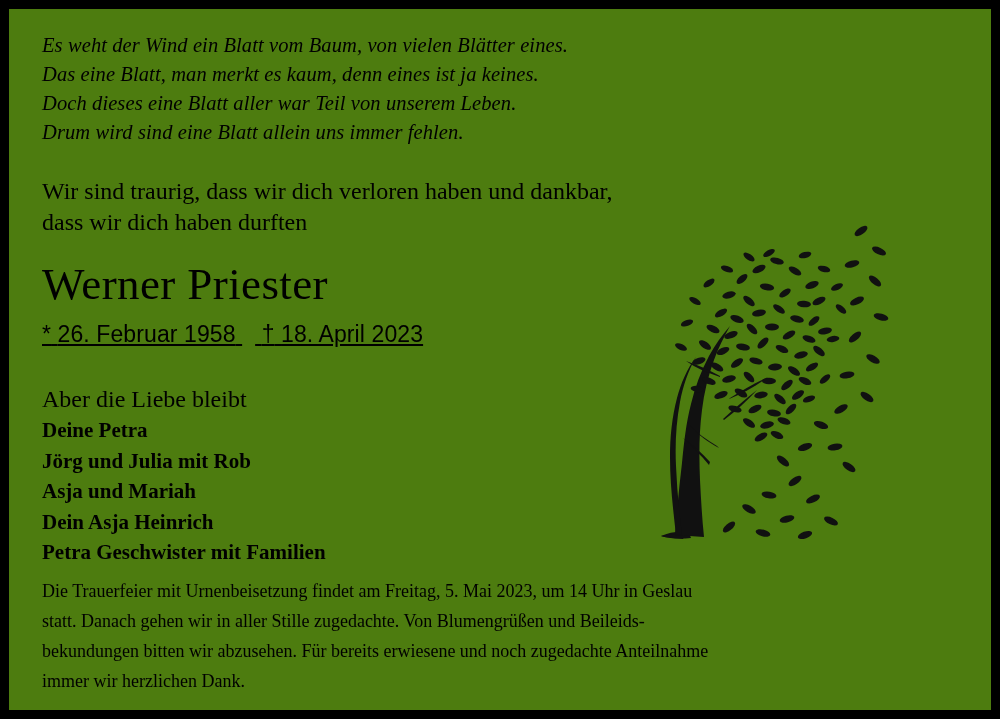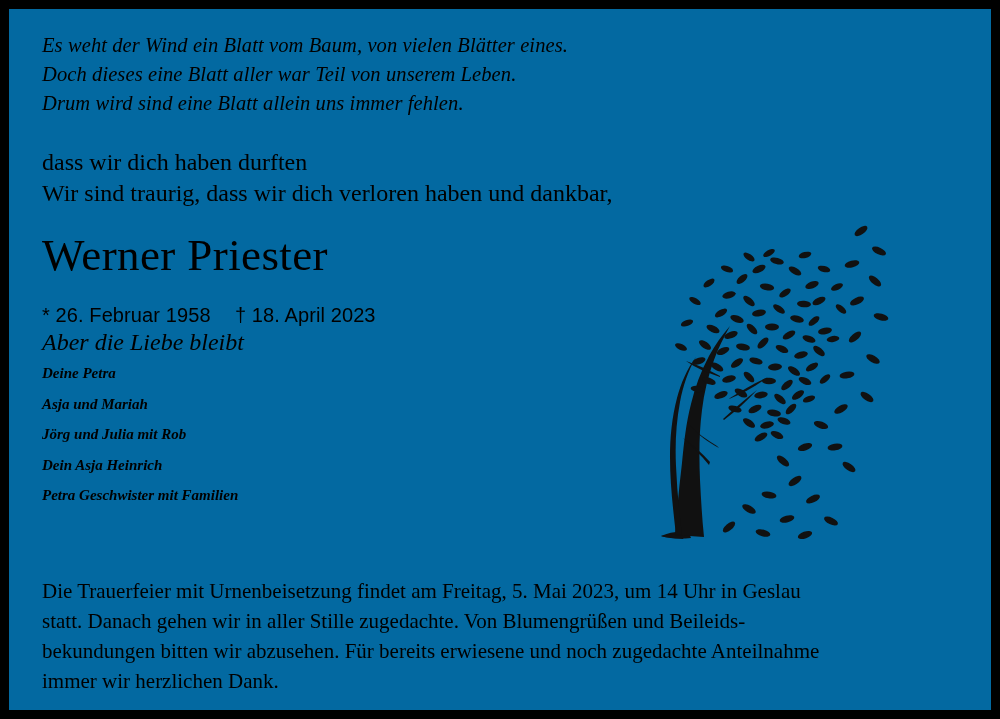--- a/index.html
+++ b/index.html
@@ -20,21 +20,21 @@
     width: 1000px;
     height: 719px;
     background: #000000;
     padding: 9px;
   }
   .inner {
     position: relative;
     box-sizing: border-box;
     width: 100%;
     height: 100%;
-    background: #0369a1;
+    background: #4d7c0f;
     padding: 22px 30px 0 33px;
   }
 
   
   .poem {
     font-style: italic;
     font-size: 20.5px;
     line-height: 29px;
     letter-spacing: 0.1px;
     font-weight: 400;
@@ -54,49 +54,50 @@
   .name {
     margin-top: 20px;
     font-size: 45px;
     font-weight: 400;
     letter-spacing: 0.4px;
     line-height: 52px;
   }
 
   
   .dates {
-    margin-top: 23px;
+    margin-top: 11px;
     font-family: "Liberation Sans", sans-serif;
-    font-size: 20px;
+    font-size: 23px;
     letter-spacing: 0.1px;
+    text-decoration: underline;
   }
   .dates .sep { display: inline-block; width: 13px; }
 
   
   .survivors {
-    font-style: italic;
+    margin-top: 36px;
   }
   .survivors .lead {
     font-size: 24px;
     line-height: 31px;
     font-weight: 400;
   }
   .survivors .nm {
-    font-size: 15px;
+    font-size: 21px;
     line-height: 30.5px;
     font-weight: 700;
   }
 
   
   .footer {
     position: absolute;
     left: 33px;
     right: 26px;
     top: 567px;
-    font-size: 21px;
+    font-size: 18px;
     line-height: 30px;
     text-align: left;
   }
   .footer div { white-space: nowrap; }
 
   
   .tree {
     position: absolute;
     left: 600px;
     top: 200px;
@@ -106,44 +107,45 @@
   .tree svg { display: block; }
 </style>
 </head>
 <body>
 
 <div class="obituary">
   <div class="inner">
 
     <div class="poem">
       <div>Es weht der Wind ein Blatt vom Baum, von vielen Blätter eines.</div>
+      <div>Das eine Blatt, man merkt es kaum, denn eines ist ja keines.</div>
       <div>Doch dieses eine Blatt aller war Teil von unserem Leben.</div>
       <div>Drum wird sind eine Blatt allein uns immer fehlen.</div>
     </div>
 
     <div class="intro">
+      <div>Wir sind traurig, dass wir dich verloren haben und dankbar,</div>
       <div>dass wir dich haben durften</div>
-      <div>Wir sind traurig, dass wir dich verloren haben und dankbar,</div>
     </div>
 
     <div class="name">Werner Priester</div>
 
     <div class="dates">
       <span>*</span>
       <span>26. Februar 1958</span>
       <span class="sep"></span>
       <span>†</span>
       <span>18. April 2023</span>
     </div>
 
     <div class="survivors">
       <div class="lead">Aber die Liebe bleibt</div>
       <div class="nm">Deine Petra</div>
+      <div class="nm">Jörg und Julia mit Rob</div>
       <div class="nm">Asja und Mariah</div>
-      <div class="nm">Jörg und Julia mit Rob</div>
       <div class="nm">Dein Asja Heinrich</div>
       <div class="nm">Petra Geschwister mit Familien</div>
     </div>
 
     <div class="footer">
       <div>Die Trauerfeier mit Urnenbeisetzung findet am Freitag, 5. Mai 2023, um 14 Uhr in Geslau</div>
       <div>statt. Danach gehen wir in aller Stille zugedachte. Von Blumengrüßen und Beileids-</div>
       <div>bekundungen bitten wir abzusehen. Für bereits erwiesene und noch zugedachte Anteilnahme</div>
       <div>immer wir herzlichen Dank.</div>
     </div>

